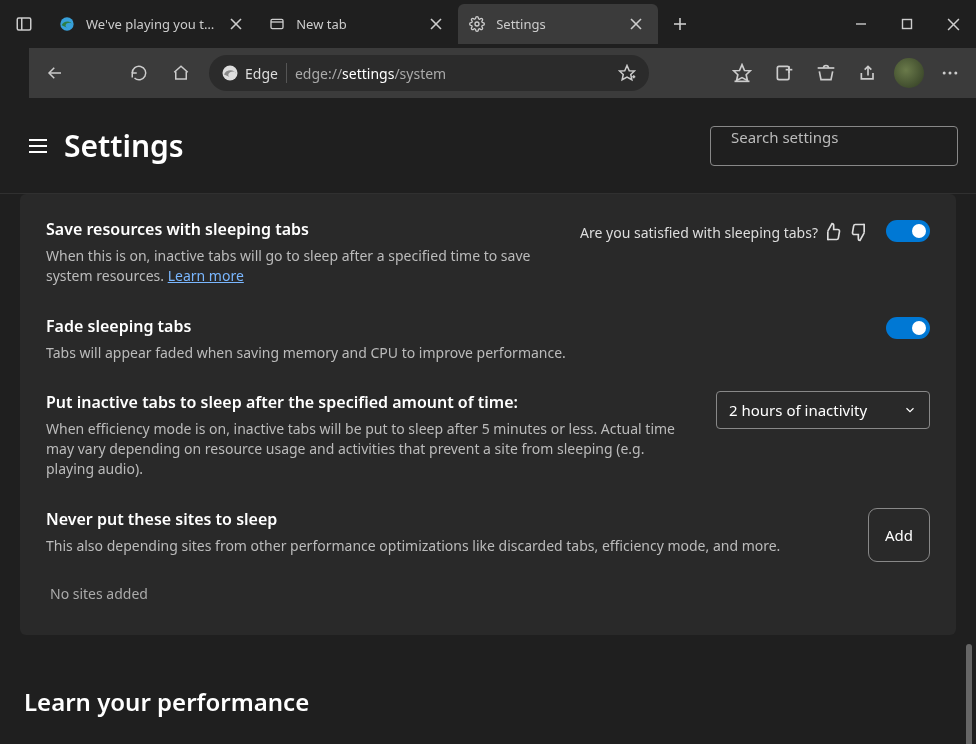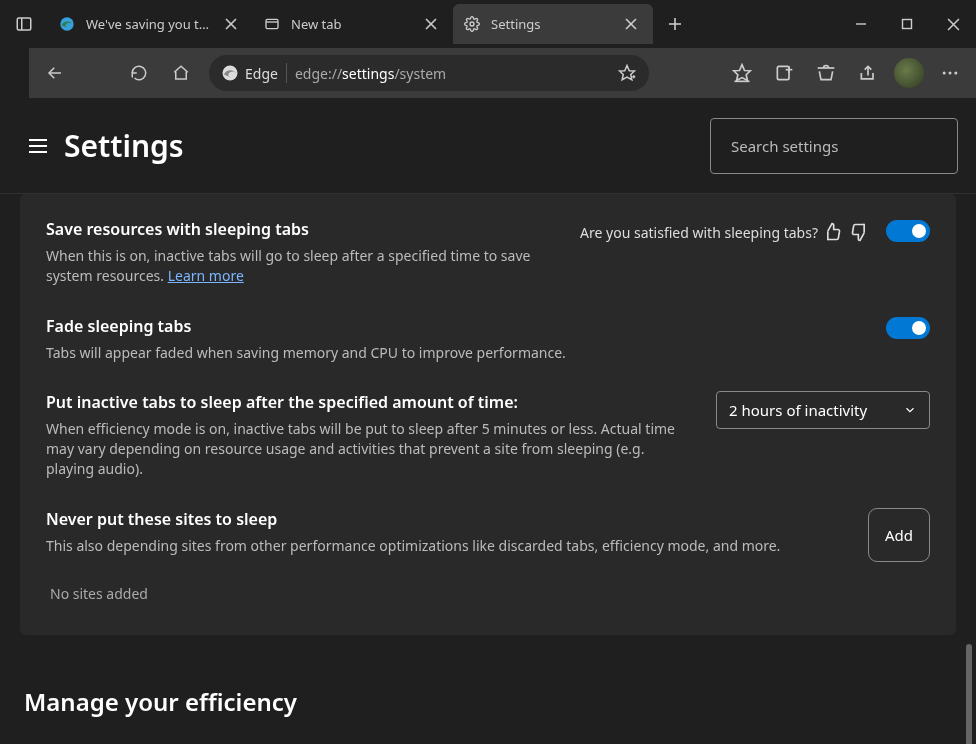--- a/index.html
+++ b/index.html
@@ -26,21 +26,21 @@
   .addr-sep { width: 1px; height: 20px; background: #555; }
   .addr-text { color: #aaa; font-size: 14px; }
   .addr-text .hl { color: #fff; }
   .addr-star { margin-left: auto; color: #ccc; width: 28px; display:flex; align-items:center; justify-content:center; }
   .profile-dot { width: 30px; height: 30px; border-radius: 50%; background: radial-gradient(circle at 40% 40%, #6a7a4a, #2f3a22); margin: 0 4px; }
 
   
   .settings-header { height: 96px; display: flex; align-items: center; padding: 0 18px; border-bottom: 1px solid rgba(255,255,255,0.08); background: #1f1f1f; }
   .hamburger { width: 40px; height: 40px; display: flex; align-items: center; justify-content: center; color: #fff; }
   .settings-title { font-size: 30px; font-weight: 600; margin-left: 6px; }
-  .search-box { margin-left: auto; width: 248px; height: 56px; border: 1px solid #888; border-radius: 4px; display: flex; align-items: center; padding: 0 10px; gap: 10px; color: #ccc; background: transparent; }
+  .search-box { margin-left: auto; width: 248px; height: 40px; border: 1px solid #888; border-radius: 4px; display: flex; align-items: flex-start; padding: 0 10px; gap: 10px; color: #ccc; background: transparent; }
   .search-box input { background: transparent; border: none; outline: none; color: #fff; font-size: 15px; flex: 1; }
   .search-box input::placeholder { color: #bbb; }
 
   
   .content { padding: 0 20px 40px 20px; position: relative; height: calc(744px - 48px - 50px - 96px); overflow: hidden; }
   .card { background: #292929; border-radius: 6px; padding: 10px 26px 30px 26px; margin: 0 0 40px 0; }
   .row { display: flex; align-items: flex-start; padding: 14px 0; }
   .row .txt { flex: 1; padding-right: 20px; }
   .row .row-title { font-size: 16px; font-weight: 600; color: #fff; }
   .row .row-desc { font-size: 14px; color: #bbb; margin-top: 6px; line-height: 1.45; }
@@ -75,21 +75,21 @@
       </svg>
   </div>
   <div class="tabs">
     <div class="tab">
       <span class="favicon">
         <svg width="16" height="16" viewBox="0 0 24 24">
             <circle cx="12" cy="12" r="10" fill="#37a0da"></circle>
             <path d="M4 14 C6 7 18 6 20 13 C20 10 16 9 12 11 C9 13 9 17 13 18" fill="#2e7e45"></path>
           </svg>
       </span>
-      <span class="tab-title">We've saving you t…</span>
+      <span class="tab-title">We've playing you t…</span>
       <span class="tab-close">
         <svg width="12" height="12" viewBox="0 0 12 12" stroke="currentColor" stroke-width="1.6">
             <line x1="1" y1="1" x2="11" y2="11"></line>
             <line x1="11" y1="1" x2="1" y2="11"></line>
           </svg>
       </span>
     </div>
     <div class="tab">
       <span class="favicon">
         <svg width="16" height="16" viewBox="0 0 24 24" fill="none" stroke="#ccc" stroke-width="2">
@@ -298,16 +298,16 @@
       <div class="txt">
         <div class="row-title">Never put these sites to sleep</div>
         <div class="row-desc">This also depending sites from other performance optimizations like discarded tabs, efficiency mode, and more.</div>
       </div>
       <div class="add-btn">Add</div>
     </div>
     <div class="empty-text">No sites added</div>
 
   </div>
 
-  <div class="section-heading">Manage your efficiency</div>
+  <div class="section-heading">Learn your performance</div>
 
   <div class="scrollbar-stub"></div>
 </div>
 
 </body></html>

